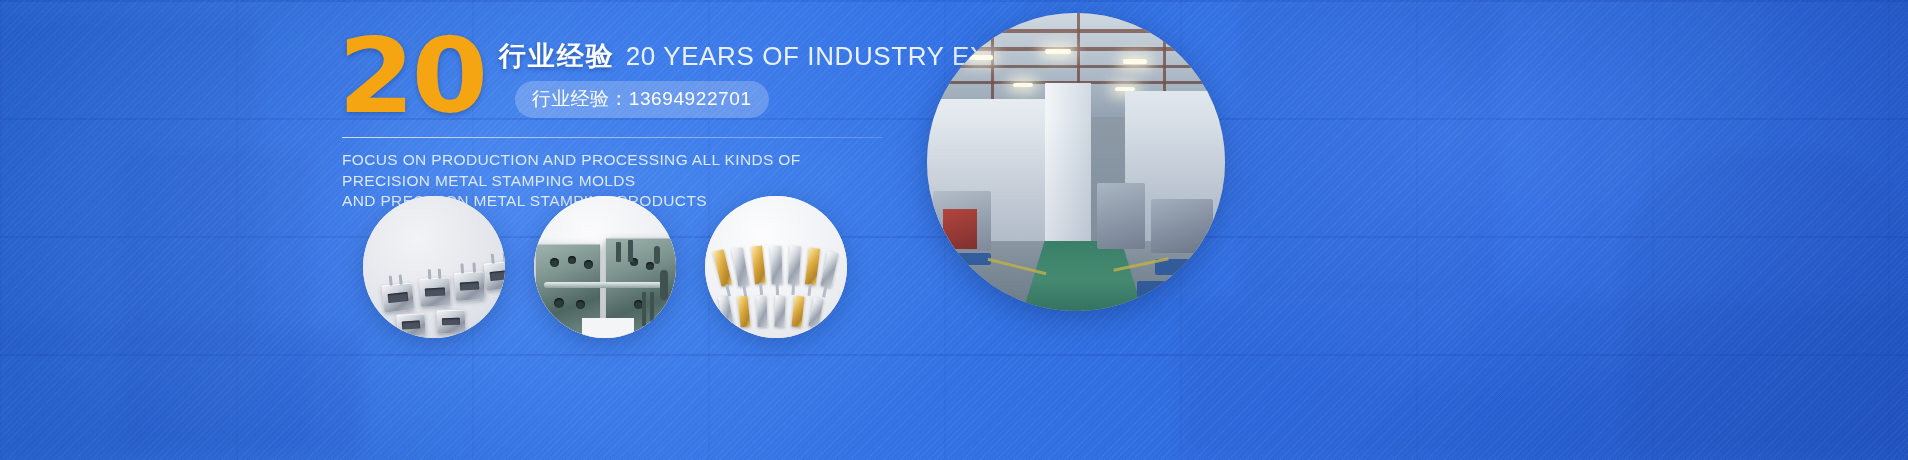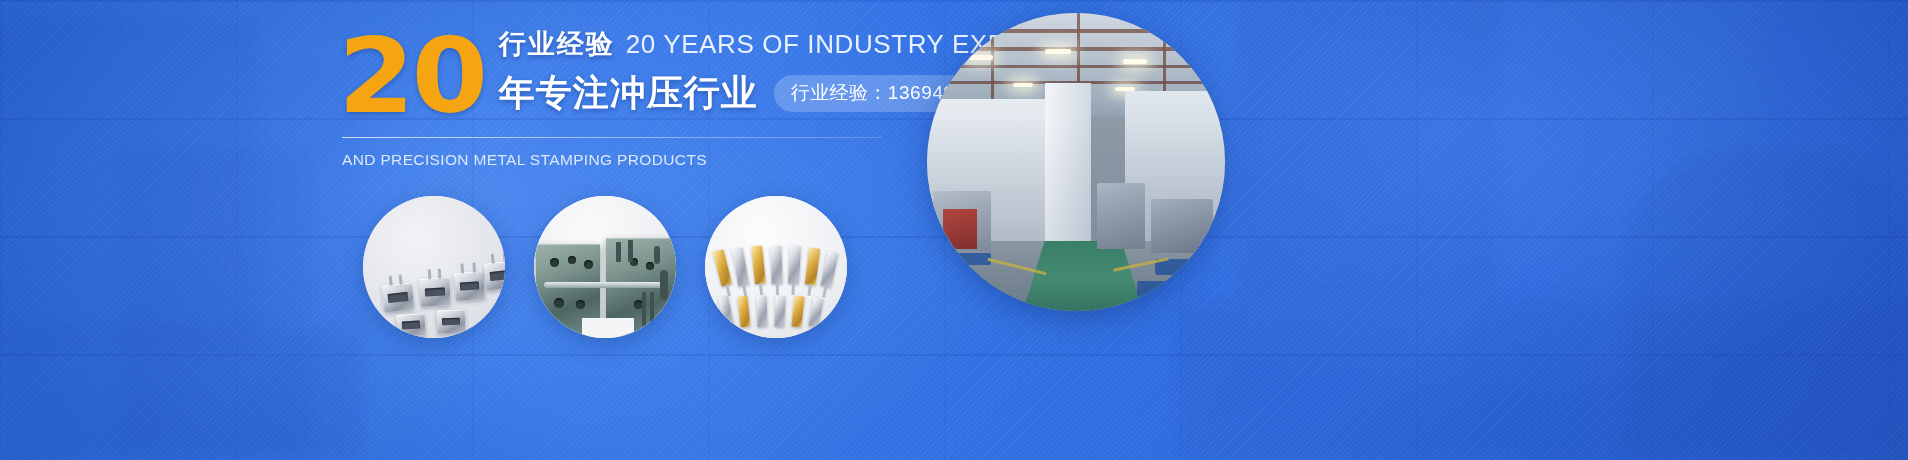--- a/index.html
+++ b/index.html
@@ -221,31 +221,31 @@
     <div class="headline-row">
       <div class="big20">20</div>
 
       <div class="headline-text">
         <div class="line-a">
           <span class="cn-small">行业经验</span>
           <span class="en-small">20 YEARS OF INDUSTRY EXPERIENCE</span>
         </div>
 
         <div class="line-b">
-          <span class="cn-big">年专注冲压行业</span>
           <span class="phone-badge">
             <span>行业经验：</span><span class="phone-num">13694922701</span>
           </span>
         </div>
       </div>
     </div>
 
     <div class="divider"></div>
 
     <div class="subtitle">
+      <div>FOCUS ON PRODUCTION AND PROCESSING ALL KINDS OF PRECISION METAL STAMPING MOLDS</div>
       <div>AND PRECISION METAL STAMPING PRODUCTS</div>
     </div>
   </div>
 
   <div class="circle c1">
     <div class="c-inner">
       <div class="conn c1a">
           <span class="slot"></span>
           <span class="leg" style="left:8px"></span>
           <span class="leg" style="left:18px"></span>

